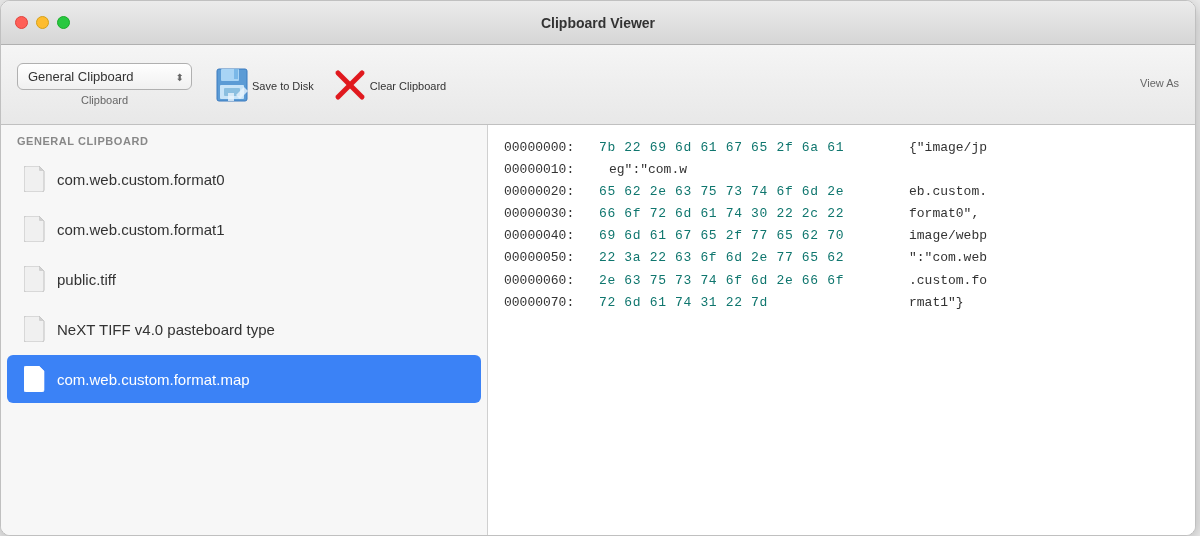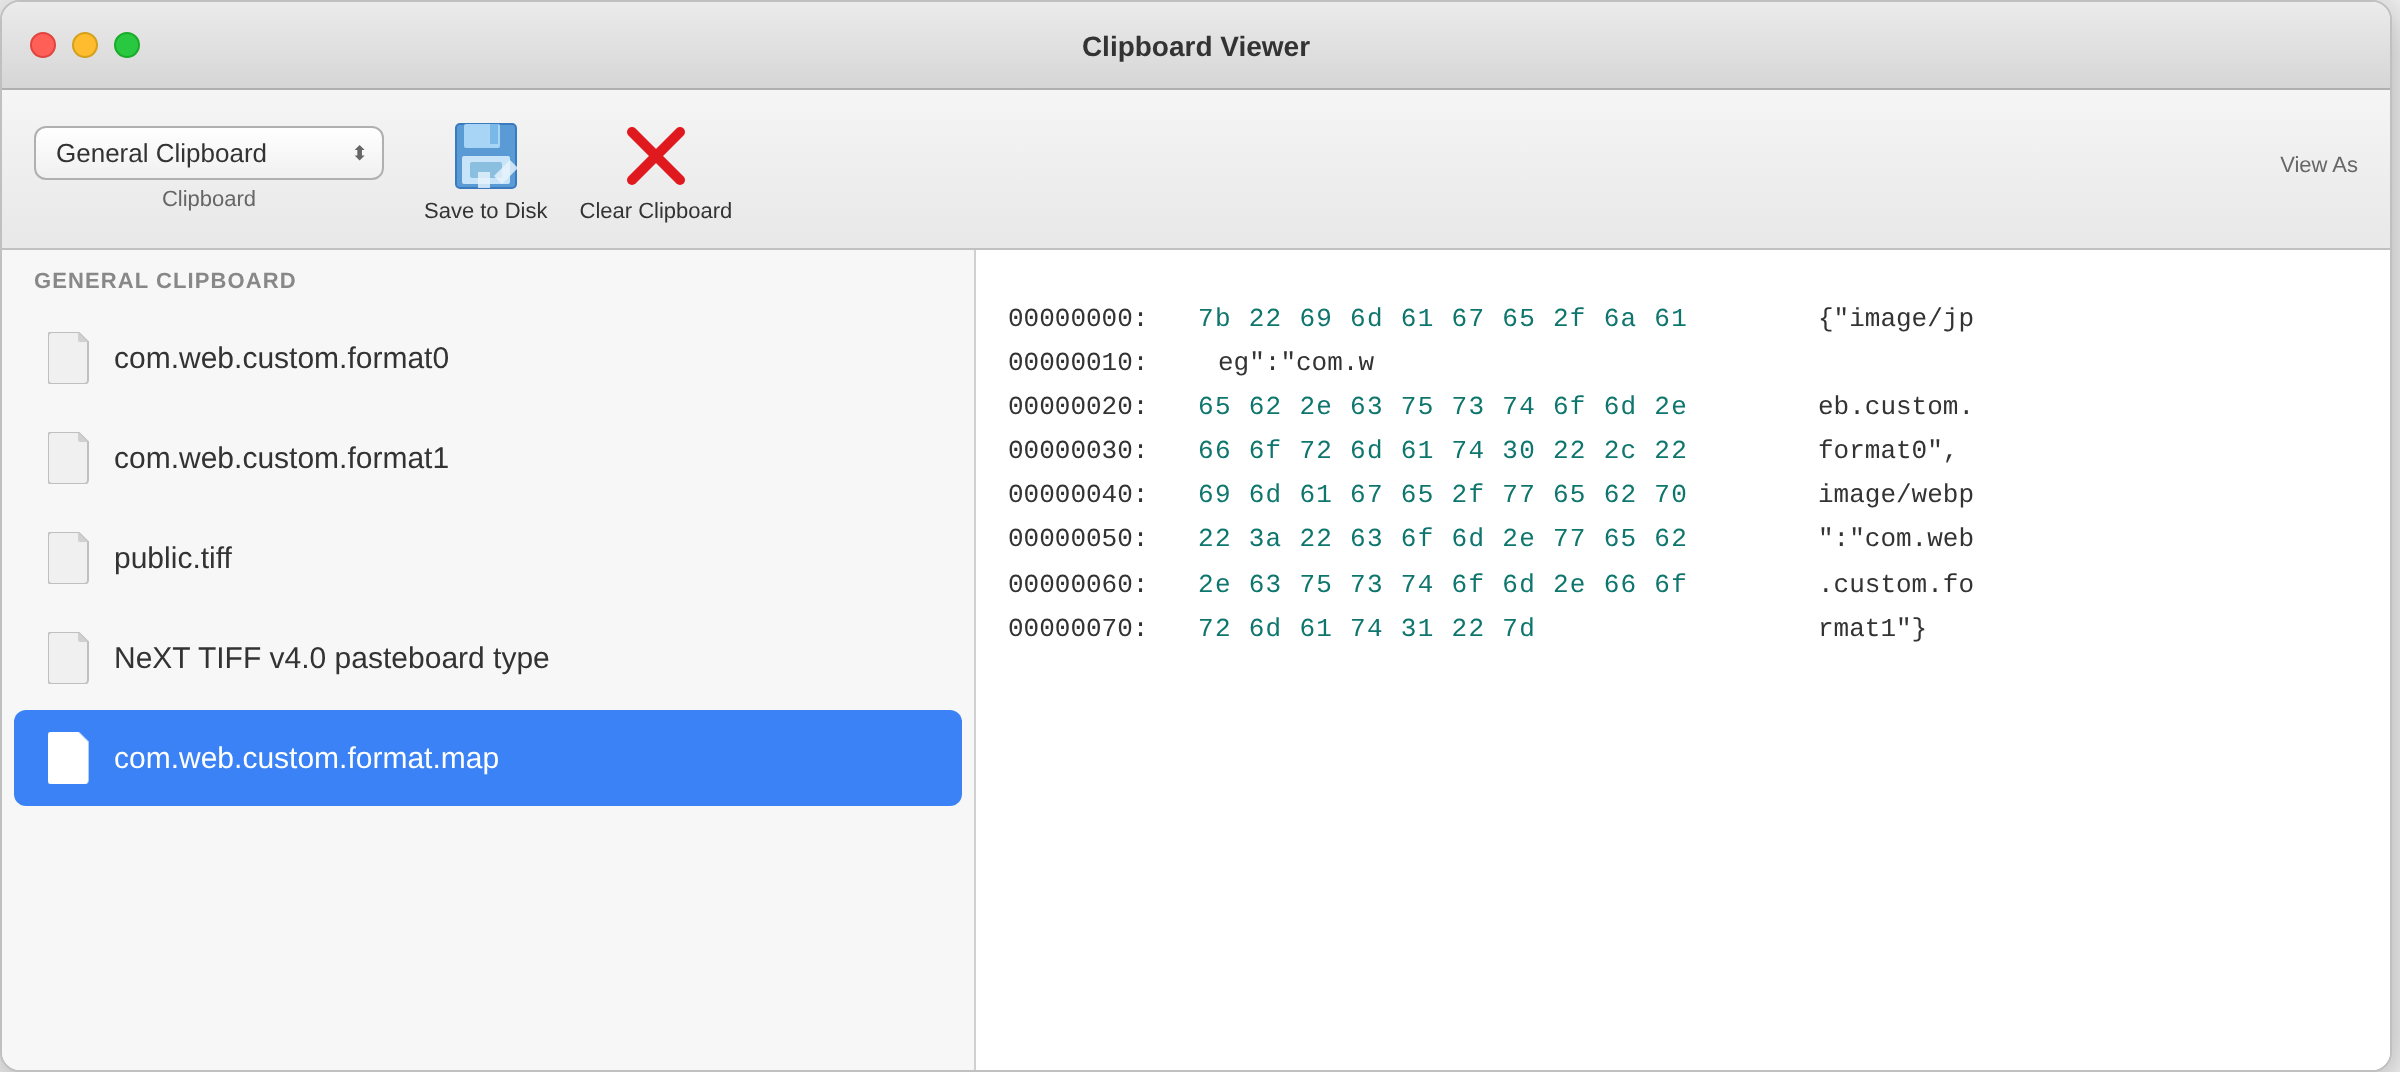--- a/index.html
+++ b/index.html
@@ -109,21 +109,21 @@
     }
 
     .clipboard-label {
       font-size: 11px;
       color: #666;
       margin-top: 4px;
     }
 
     .toolbar-action {
       display: flex;
-      flex-direction: column;
+      flex-direction: row;
       align-items: center;
       margin-right: 16px;
       cursor: pointer;
     }
 
     .toolbar-icon {
       width: 40px;
       height: 40px;
       display: flex;
       align-items: center;
@@ -245,21 +245,21 @@
       text-align: center;
     }
 
     .sidebar-item.selected .sidebar-item-name {
       color: white;
     }
 
     
     .hex-viewer {
       flex: 1;
-      padding: 24px 16px;
+      padding: 12px 16px;
       overflow-y: auto;
       background: #ffffff;
       font-family: "Courier New", Courier, monospace;
       font-size: 13px;
       line-height: 1.7;
     }
 
     .hex-row {
       display: flex;
       gap: 0;

